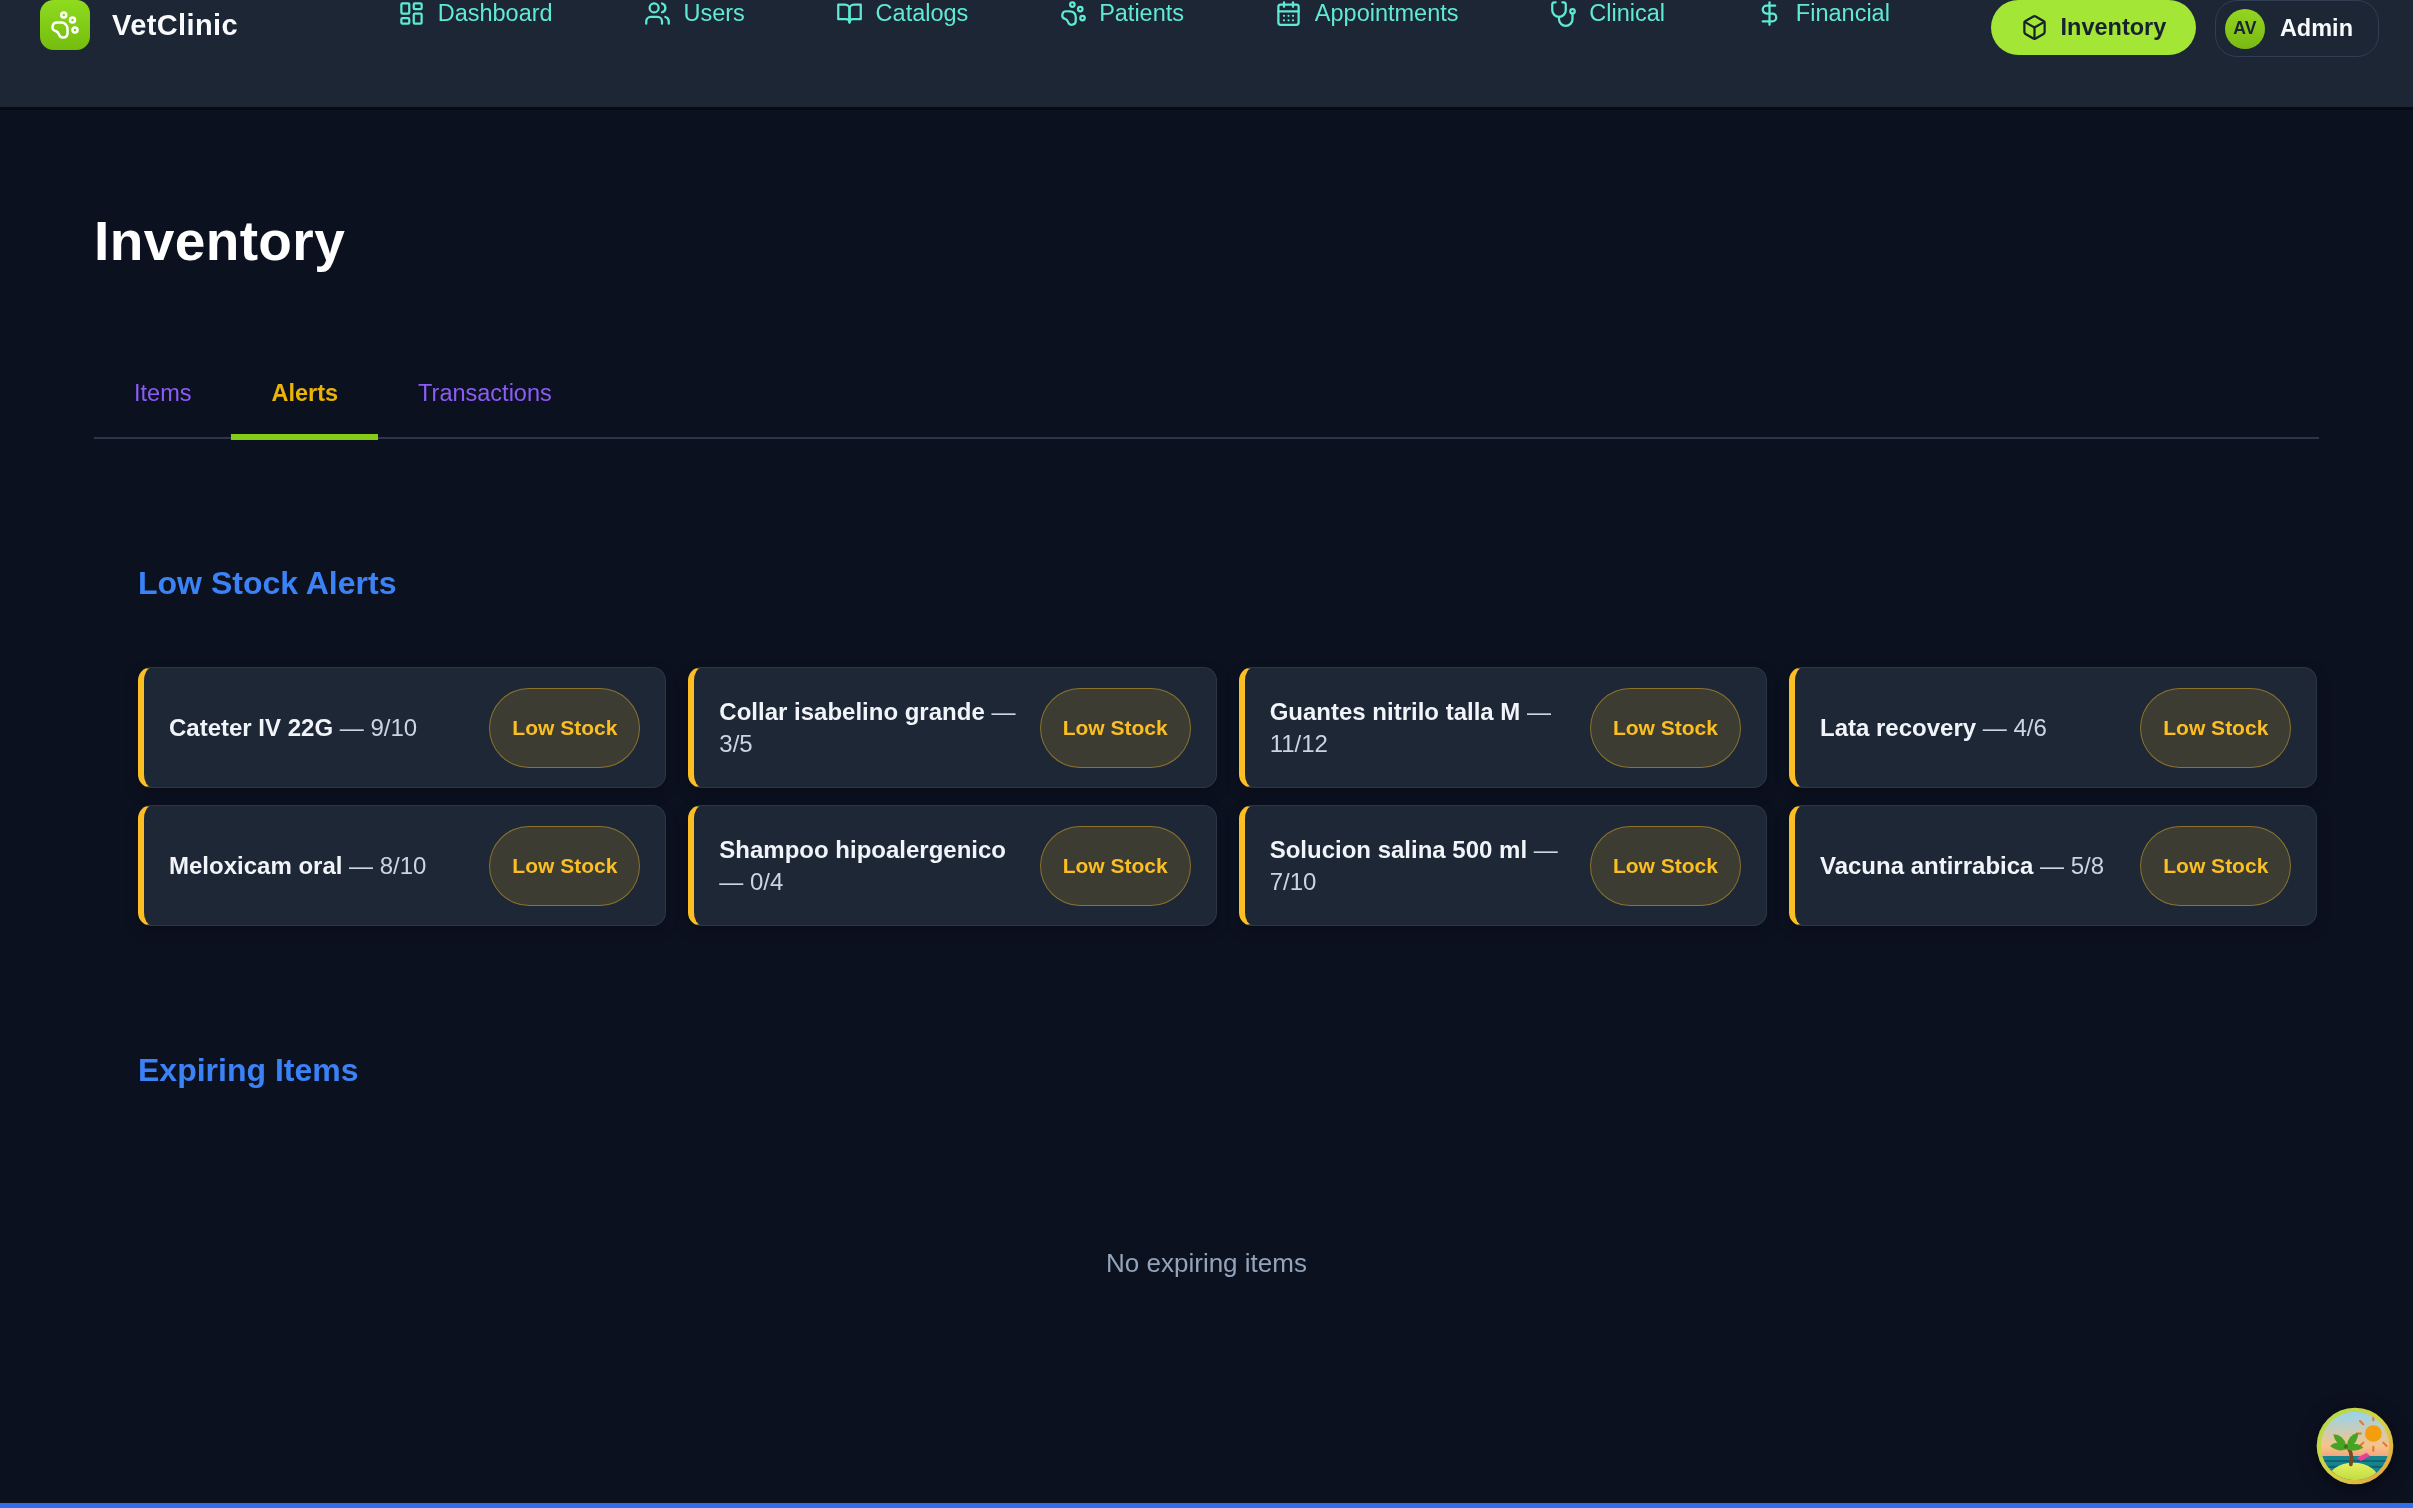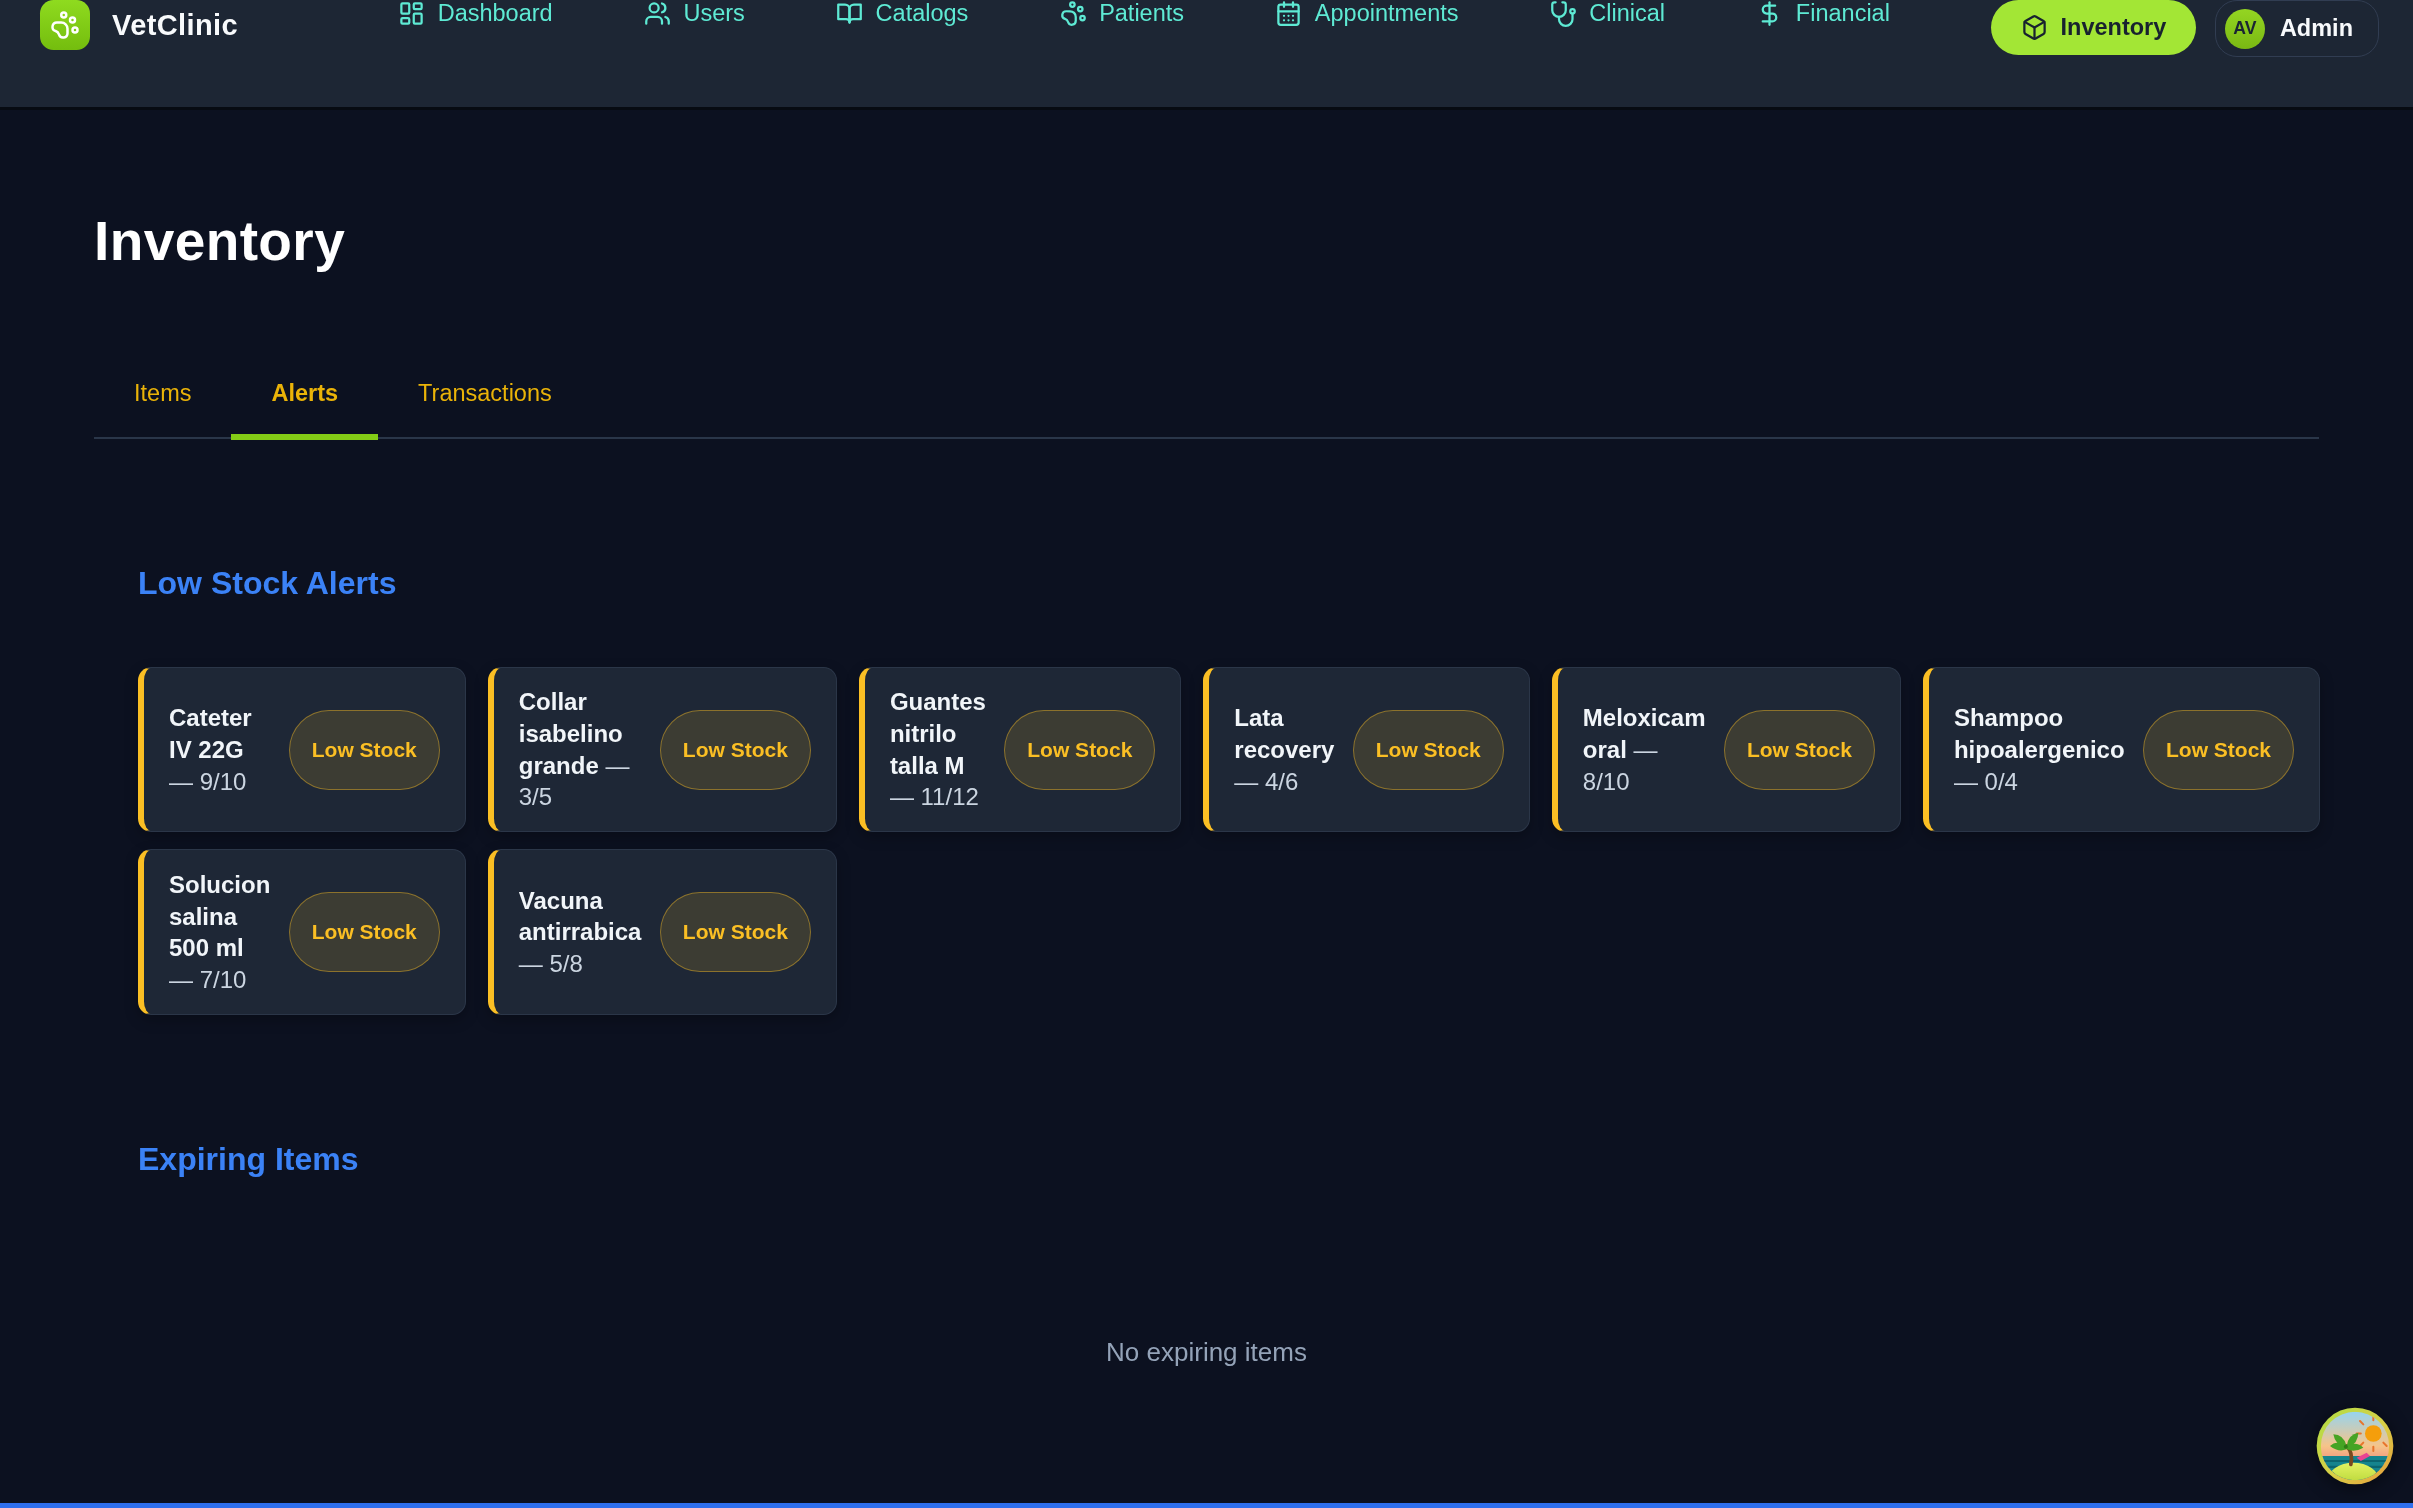--- a/index.html
+++ b/index.html
@@ -84,40 +84,40 @@
   .page-title { font-size: 55px; font-weight: 800; color: #ffffff; margin-top: 99px; letter-spacing: 0.4px; }
 
   .tabs {
     margin-top: 107px;
     display: flex;
     border-bottom: 2.5px solid #2a3649;
   }
   .tab {
     padding: 0 40px 30px 40px;
     font-size: 23.5px;
-    color: #eab308;
+    color: #8b5cf6;
     cursor: pointer;
     position: relative;
   }
   .tab.active { color: #eab308; font-weight: 700; }
   .tab.active::after {
     content: "";
     position: absolute;
     left: 0; right: 0; bottom: -2.5px;
     height: 5.9px;
     background: #84cc16;
   }
 
   .section { padding-left: 44px; padding-right: 1.7px; }
   .section-heading { font-size: 32px; font-weight: 700; color: #3b82f6; margin-top: 126px; }
 
   .alerts-grid {
     margin-top: 65px;
     display: grid;
-    grid-template-columns: repeat(6, 1fr);
+    grid-template-columns: repeat(4, 1fr);
     gap: 17px 22px;
   }
   .alert-card {
     background: #1e2736;
     border: 1.7px solid #2b3648;
     border-left: 6.7px solid #fbbf24;
     border-radius: 13.4px;
     min-height: 121px;
     padding: 18.4px 25px;
     display: flex;

